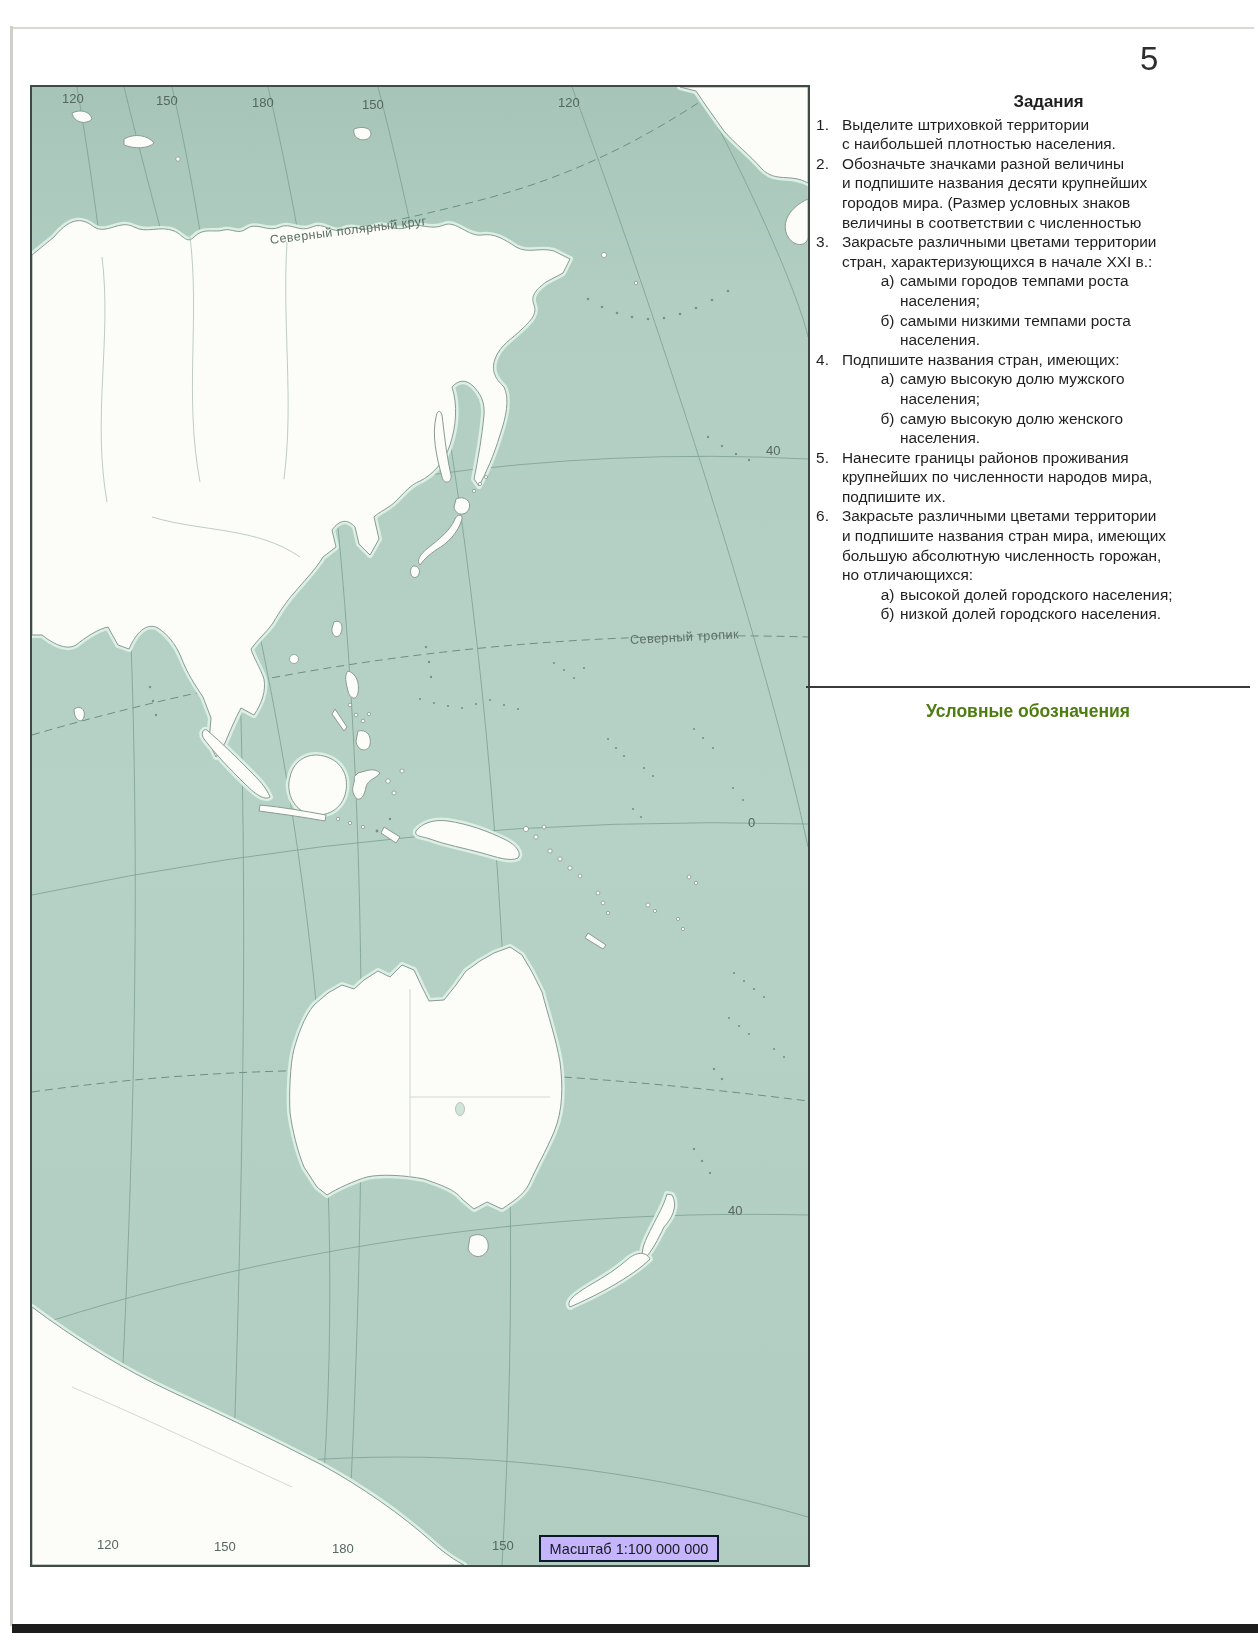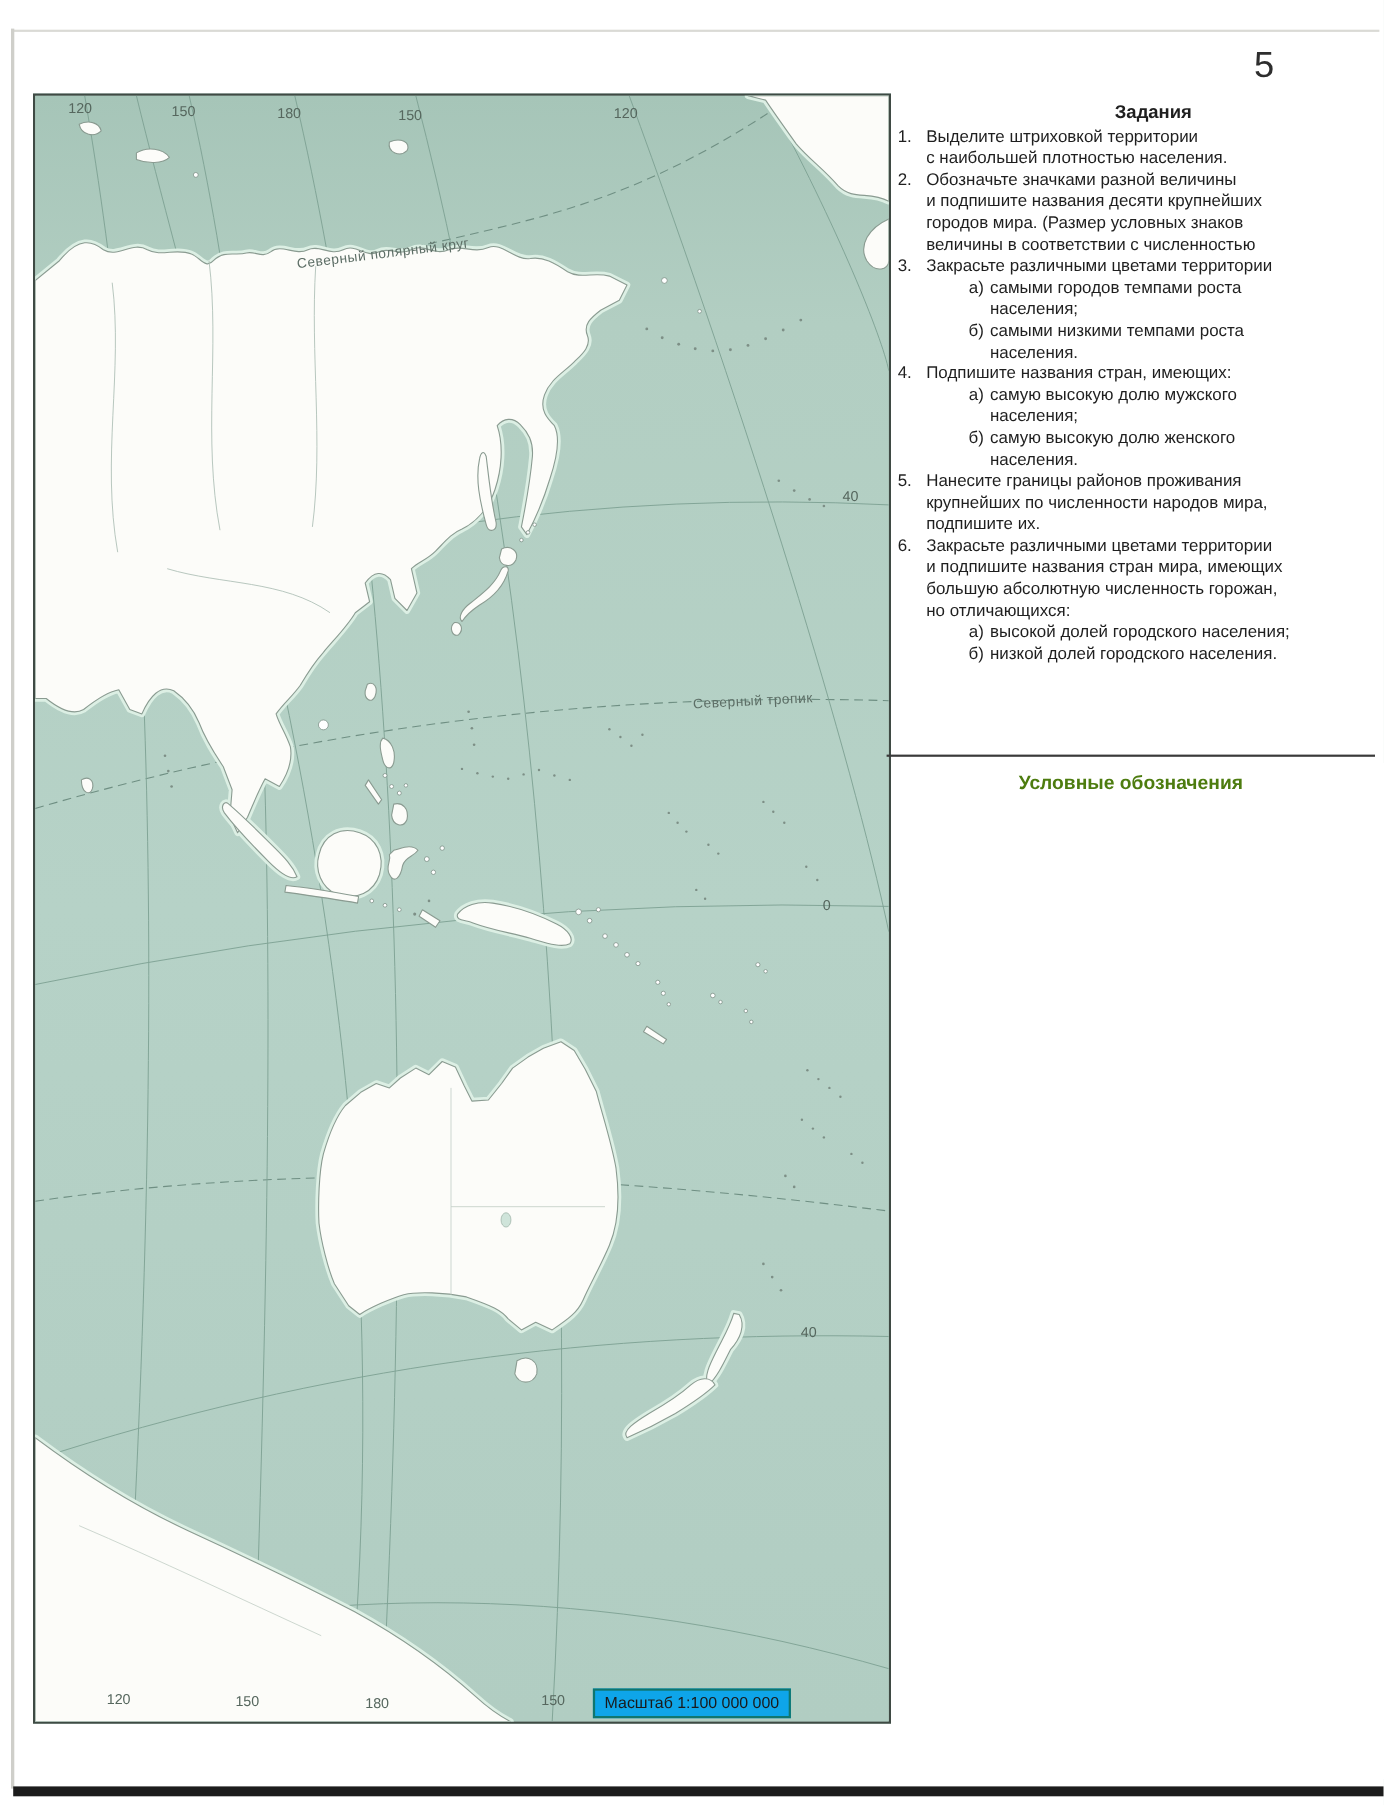--- a/index.html
+++ b/index.html
@@ -16,21 +16,21 @@
   .edge-top{position:absolute;left:10px;top:27px;width:1244px;height:2px;background:#dadad5;}
   .edge-bottom{position:absolute;left:12px;top:1624px;width:1246px;height:9px;background:#1c1c1c;}
 
   .page-number{position:absolute;left:1140px;top:40px;font-size:33px;color:#2e2e2e;}
 
   
   .map{position:absolute;left:30px;top:85px;width:776px;height:1478px;border:2px solid var(--border);box-sizing:content-box;background:var(--ocean);}
   .map svg{position:absolute;left:0;top:0;width:776px;height:1478px;display:block;}
   .maplbl{position:absolute;font-size:13px;color:var(--map_label);white-space:nowrap;}
   .linelbl{position:absolute;font-size:12.5px;color:#5d6e66;letter-spacing:.5px;white-space:nowrap;}
-  .scalebox{position:absolute;left:507px;top:1448px;width:176px;height:23px;background:#0ea5e9;border:2px solid #0f766e;
+  .scalebox{position:absolute;left:507px;top:1448px;width:176px;height:23px;background:#c4b5fd;border:2px solid #0f172a;
     display:flex;align-items:center;justify-content:center;font-size:14.5px;color:#1a1a1a;}
 
   
   .tasks{position:absolute;left:803px;top:92px;width:452px;font-size:15.4px;line-height:19.6px;color:var(--text);text-align:center;}
   .tasks-title{font-weight:bold;font-size:16.8px;margin-left:39px;margin-bottom:3px;}
   .trow{display:flex;}
   .tnum{flex:none;}
   .trow.main .tnum{width:39px;}
   .trow.cont .ttext{margin-left:39px;}
   .trow.sub .spacer{flex:none;width:72px;}
@@ -311,20 +311,23 @@
         <div class="trow cont">
           <span class="ttext">городов мира. (Размер условных знаков</span>
         </div>
         <div class="trow cont">
           <span class="ttext">величины в соответствии с численностью</span>
         </div>
         <div class="trow main">
           <span class="tnum">3.</span>
           <span class="ttext">Закрасьте различными цветами территории</span>
         </div>
+        <div class="trow cont">
+          <span class="ttext">стран, характеризующихся в начале XXI в.:</span>
+        </div>
         <div class="trow sub">
           <span class="spacer"></span>
           <span class="tnum">а)</span>
           <span class="ttext">самыми городов темпами роста</span>
         </div>
         <div class="trow subcont">
           <span class="ttext">населения;</span>
         </div>
         <div class="trow sub">
           <span class="spacer"></span>

